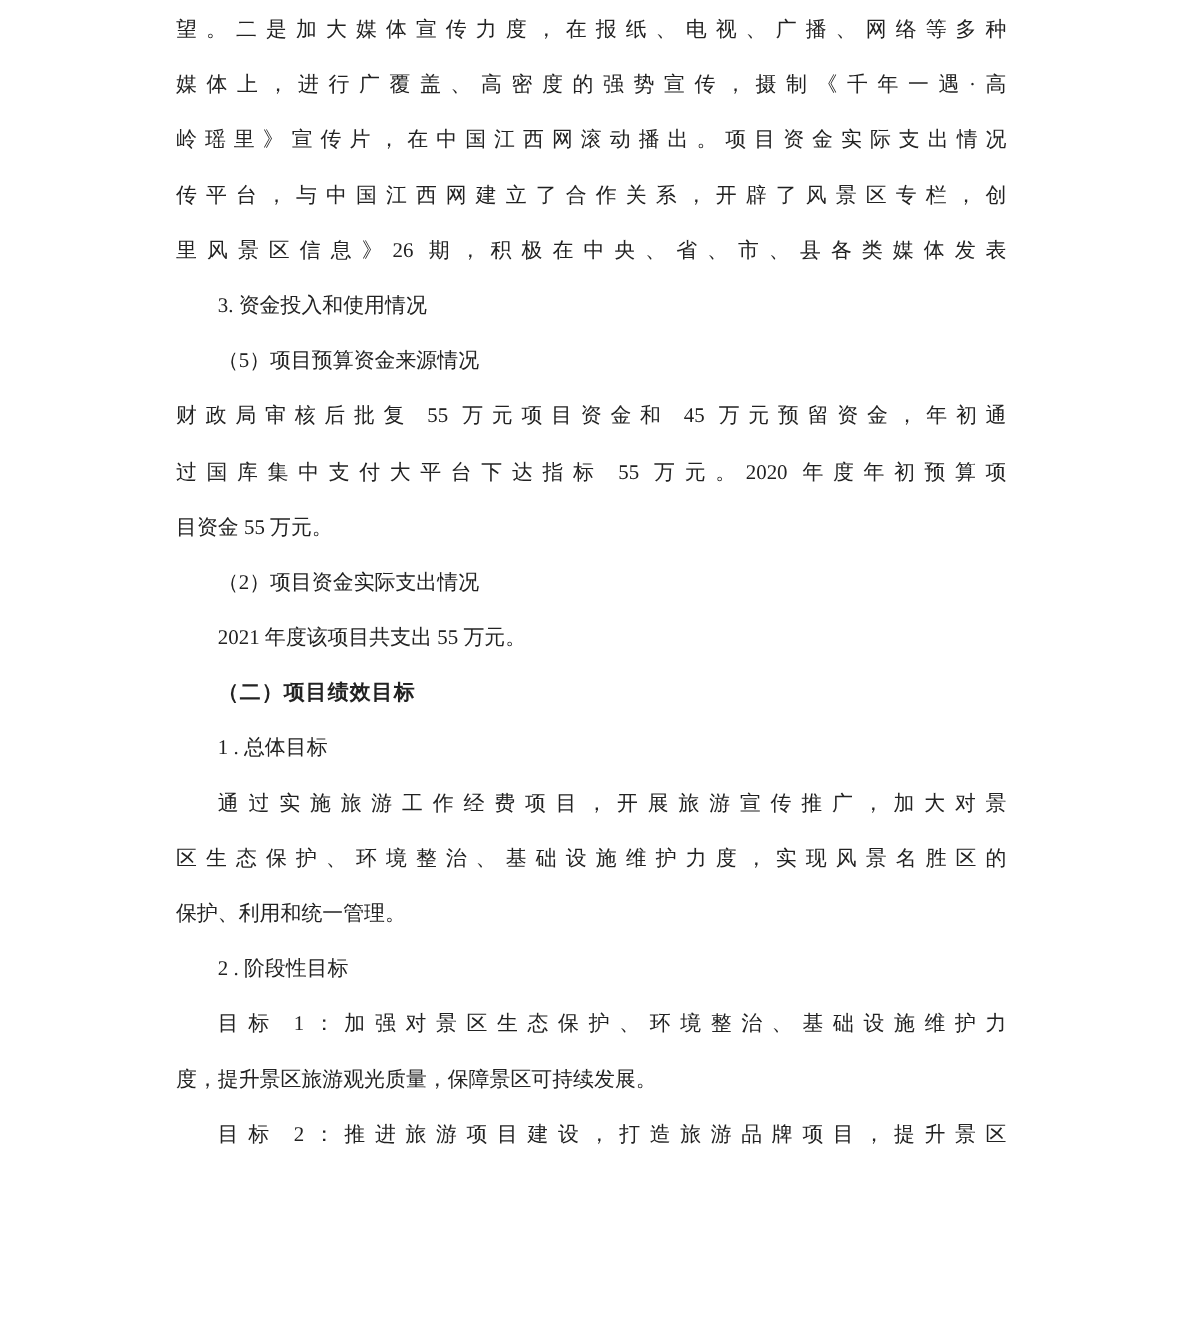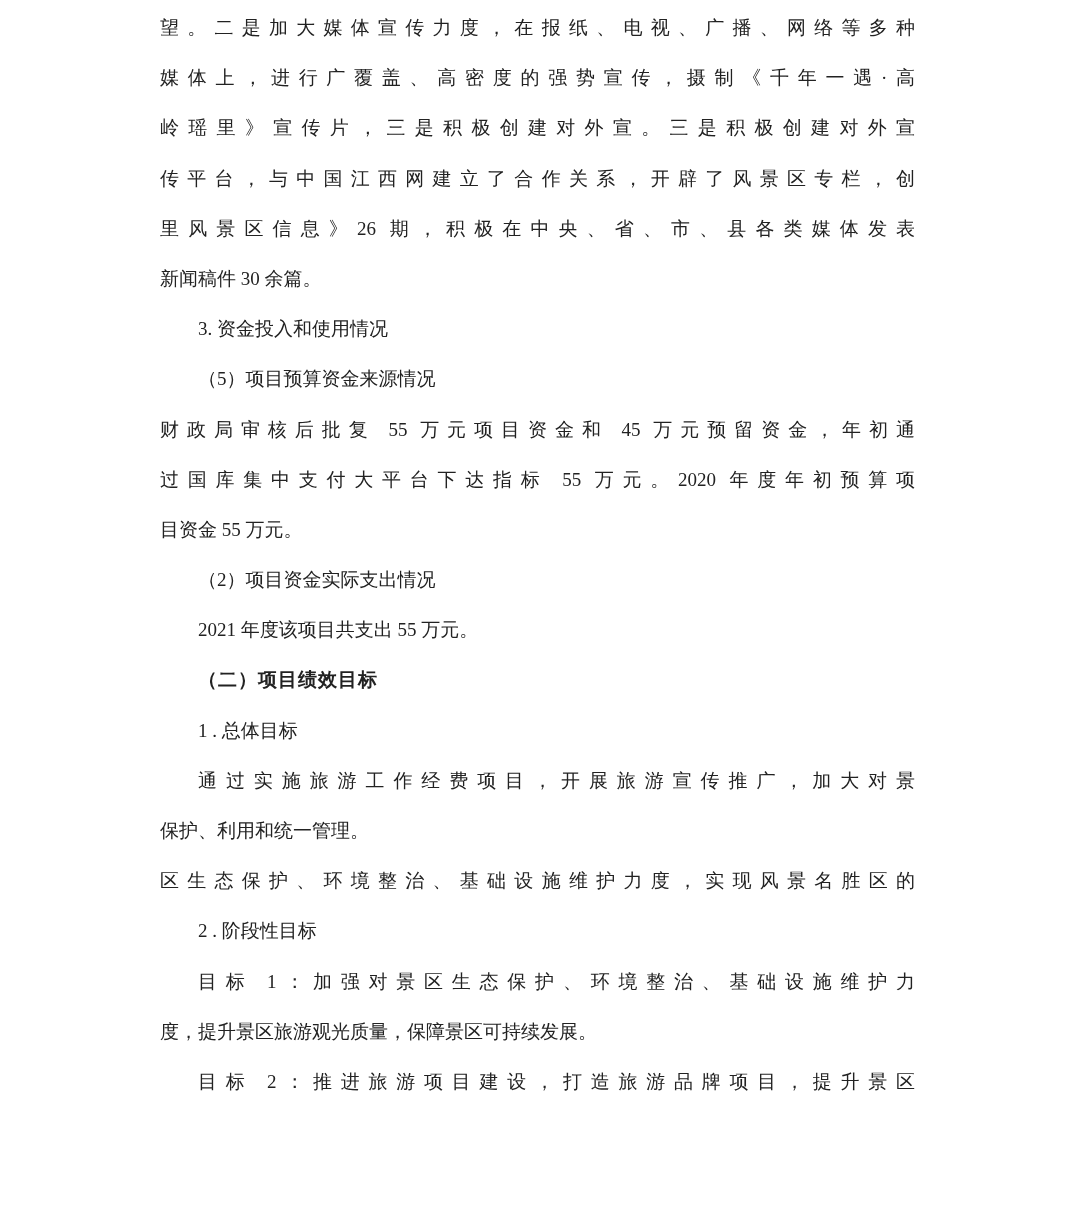--- a/index.html
+++ b/index.html
@@ -40,33 +40,32 @@
     font-family: "Liberation Sans", "DejaVu Sans", sans-serif;
     letter-spacing: 1px;
   }
 </style>
 </head>
 <body>
 
 <main class="page">
     <div class="line fill">望。二是加大媒体宣传力度，在报纸、电视、广播、网络等多种</div>
     <div class="line fill">媒体上，进行广覆盖、高密度的强势宣传，摄制《千年一遇·高</div>
-    <div class="line fill">岭瑶里》宣传片，三是积极创建对外宣。三是积极创建对外宣</div>
+    <div class="line fill">岭瑶里》宣传片，在中国江西网滚动播出。项目资金实际支出情况</div>
     <div class="line fill">传平台，与中国江西网建立了合作关系，开辟了风景区专栏，创</div>
     <div class="line fill">里风景区信息》26 期，积极在中央、省、市、县各类媒体发表</div>
-    <div class="line">新闻稿件 30 余篇。</div>
     <div class="line indent">3. 资金投入和使用情况</div>
     <div class="line indent">（5）项目预算资金来源情况</div>
     <div class="line fill">财政局审核后批复 55 万元项目资金和 45 万元预留资金，年初通</div>
     <div class="line fill">过国库集中支付大平台下达指标 55 万元。2020 年度年初预算项</div>
     <div class="line">目资金 55 万元。</div>
     <div class="line indent">（2）项目资金实际支出情况</div>
     <div class="line indent">2021 年度该项目共支出 55 万元。</div>
     <div class="line indent bold">（二）项目绩效目标</div>
     <div class="line indent">1 . 总体目标</div>
     <div class="line indent fill">通过实施旅游工作经费项目，开展旅游宣传推广，加大对景</div>
+    <div class="line fill">区生态保护、环境整治、基础设施维护力度，实现风景名胜区的</div>
     <div class="line">保护、利用和统一管理。</div>
-    <div class="line fill">区生态保护、环境整治、基础设施维护力度，实现风景名胜区的</div>
     <div class="line indent">2 . 阶段性目标</div>
     <div class="line indent fill">目标 1：加强对景区生态保护、环境整治、基础设施维护力</div>
     <div class="line">度，提升景区旅游观光质量，保障景区可持续发展。</div>
     <div class="line indent fill">目标 2：推进旅游项目建设，打造旅游品牌项目，提升景区</div>
   </main>
 
 </body></html>

